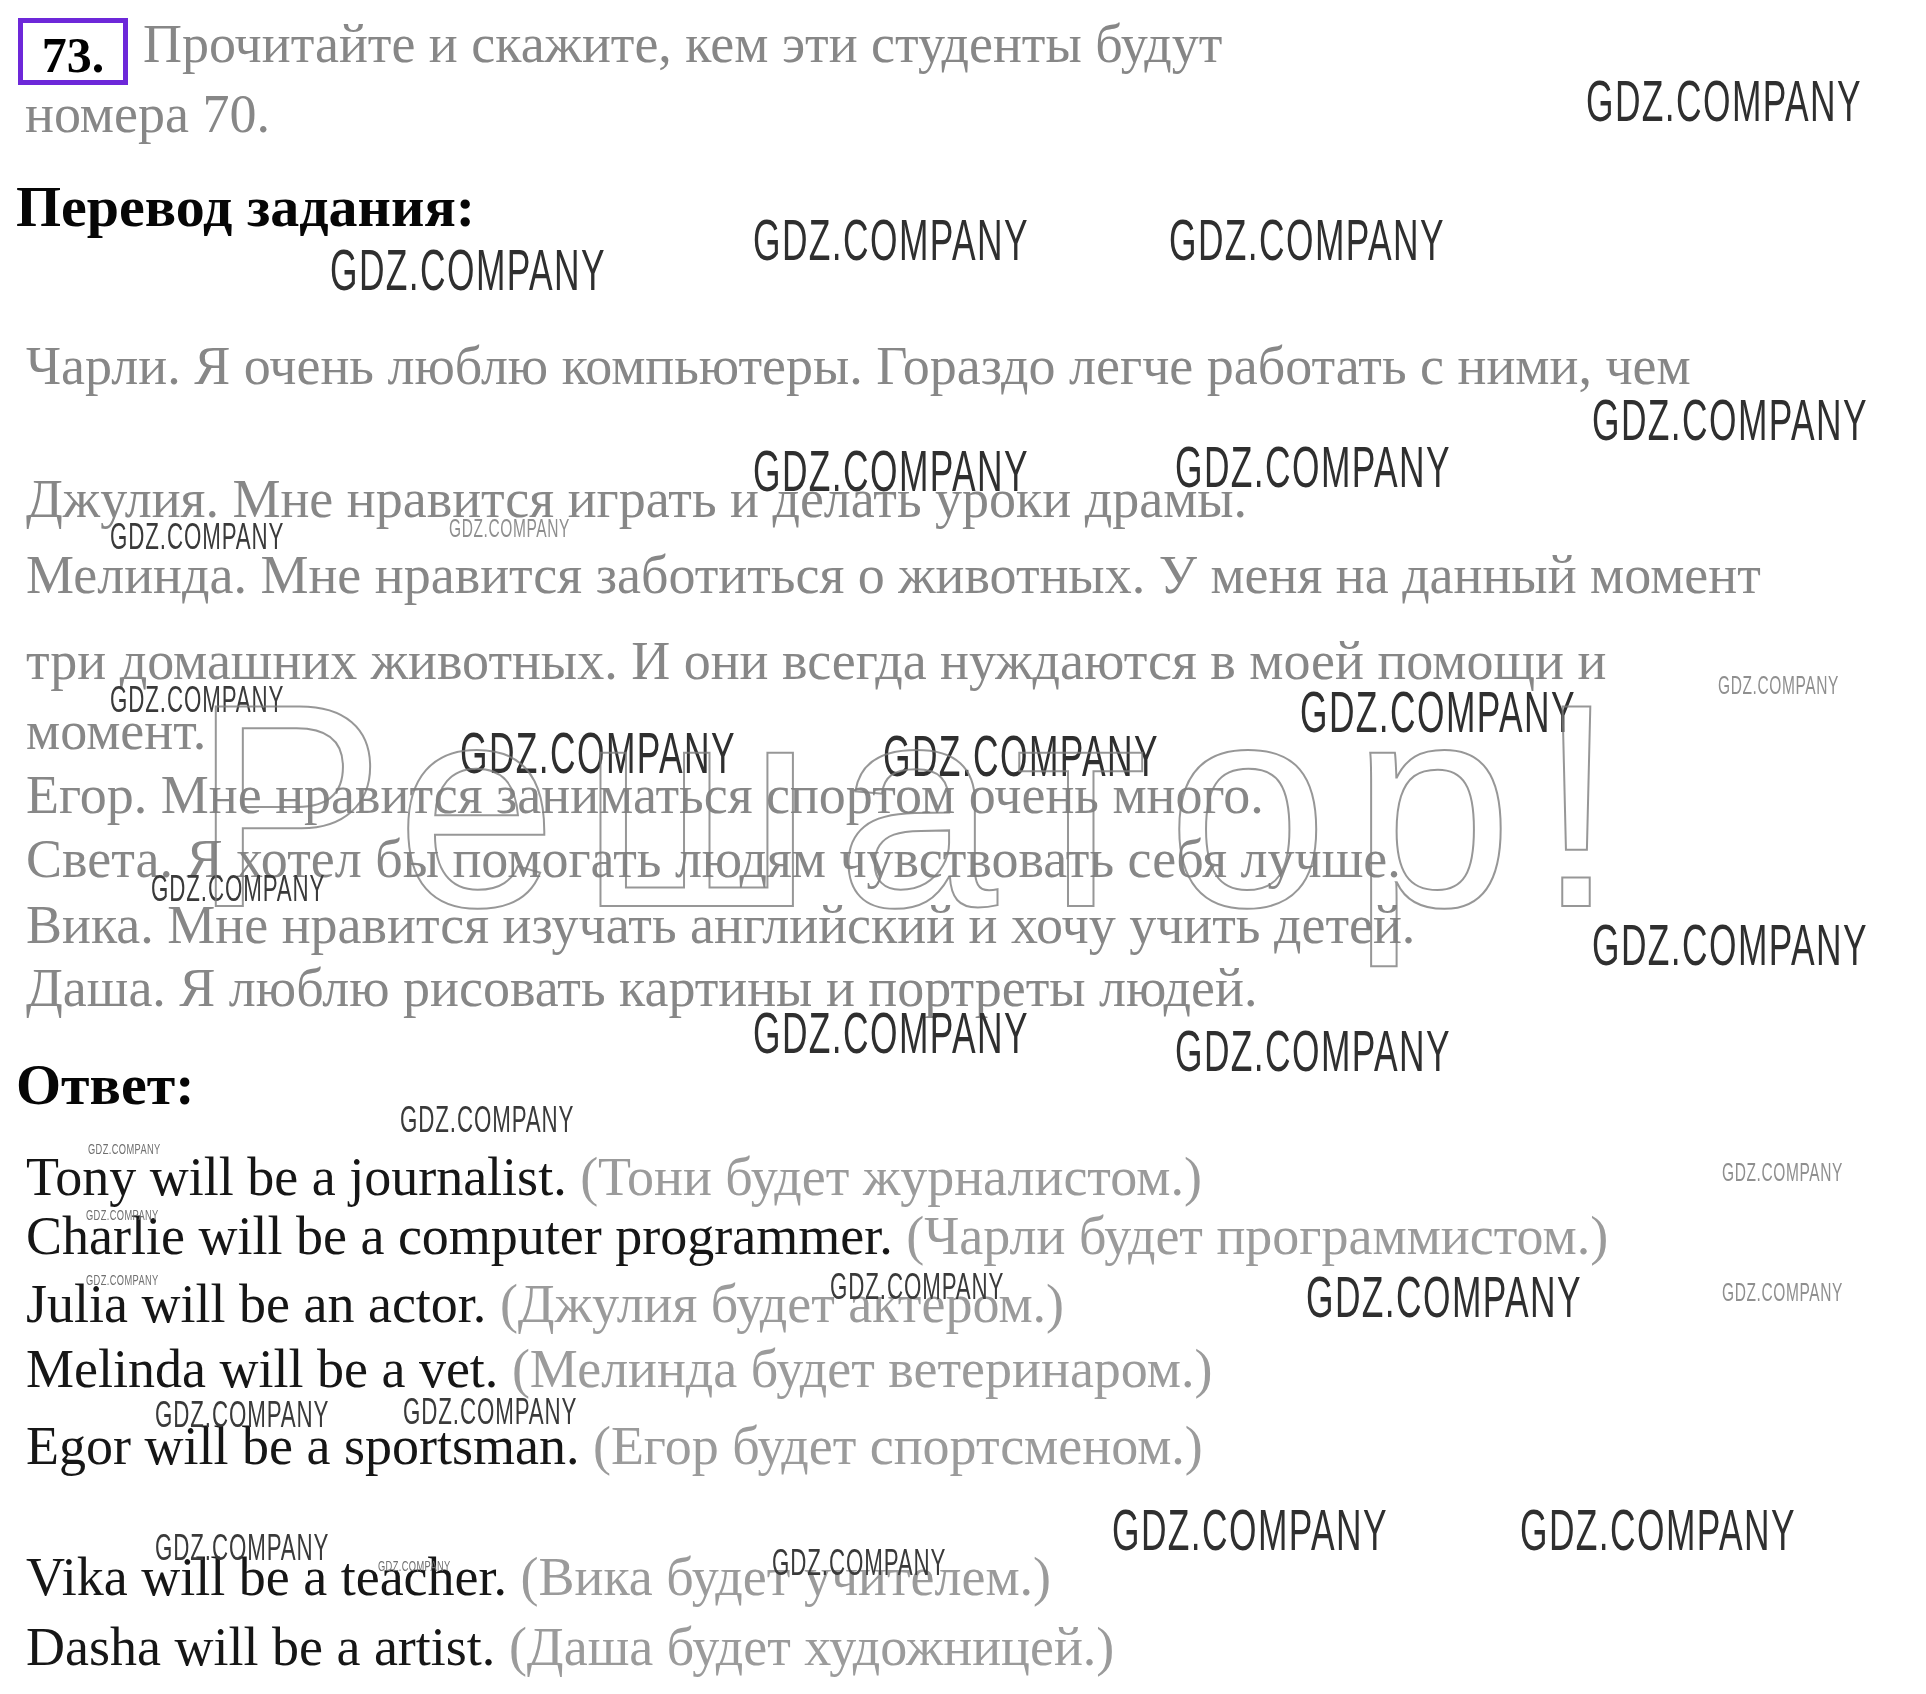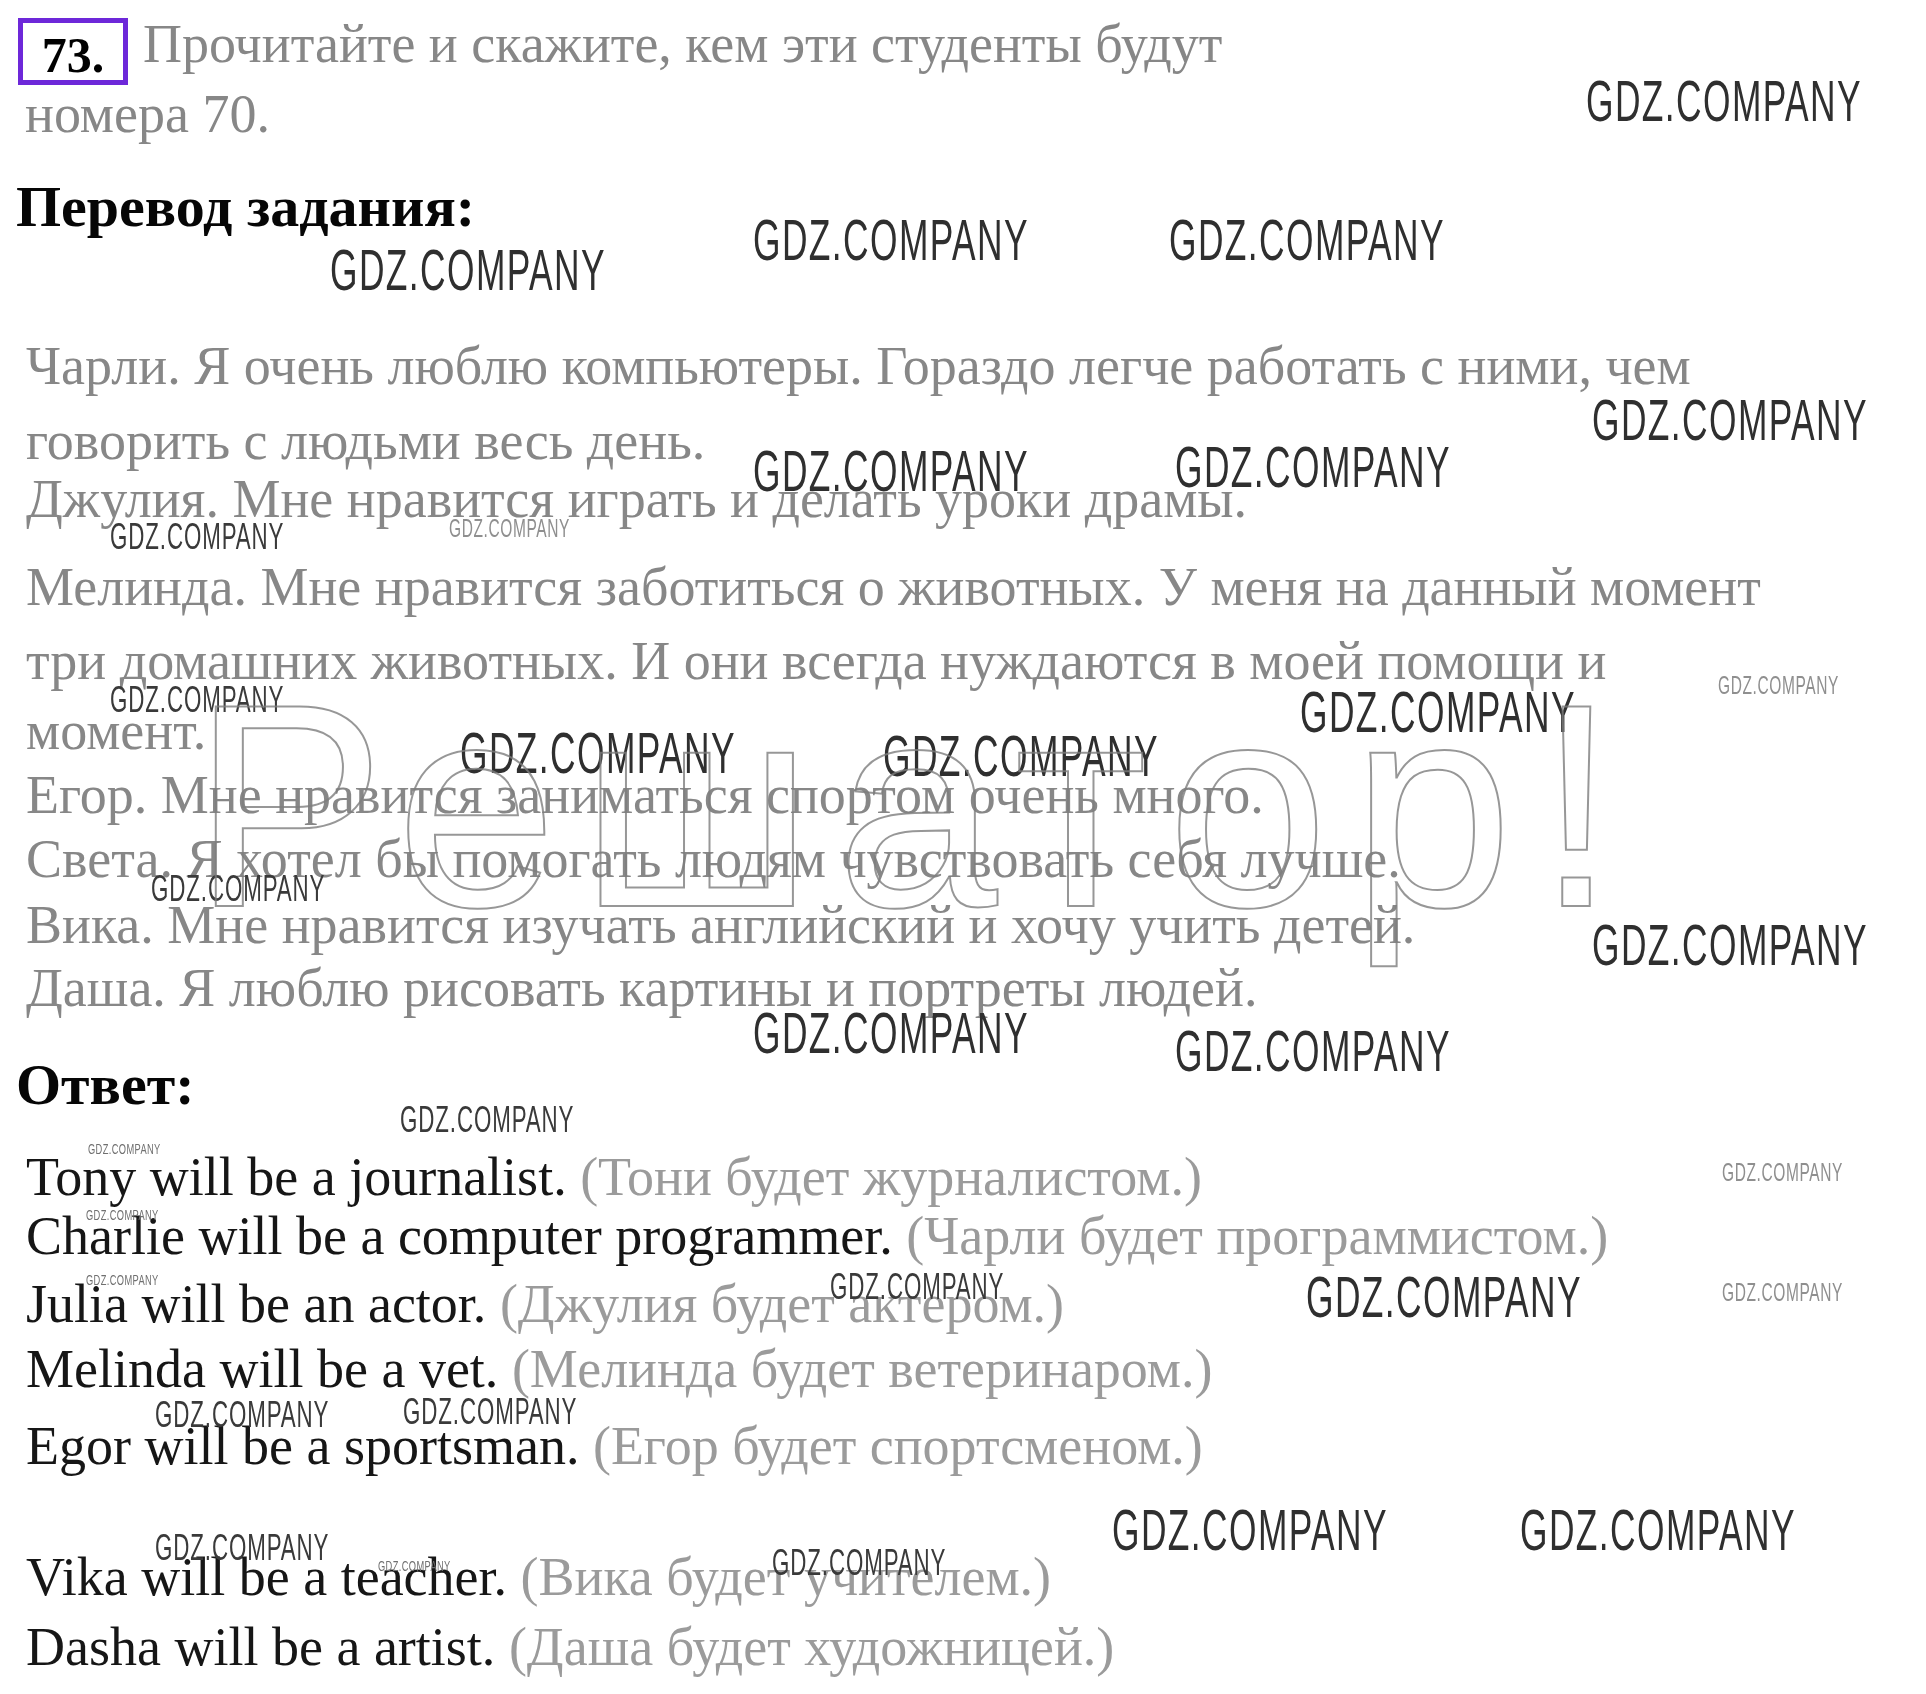--- a/index.html
+++ b/index.html
@@ -76,23 +76,22 @@
     <span>73.</span>
   </div>
 
   <div class="gray-line task-line1">Прочитайте и скажите, кем эти студенты будут</div>
   <div class="gray-line task-line2">номера 70.</div>
 
   <div class="heading translation-heading">Перевод задания:</div>
 
   <div class="text-layer" id="translation-section">
       <div class="tr-line" style="top: 339px;">Чарли. Я очень люблю компьютеры. Гораздо легче работать с ними, чем</div>
-      <div class="tr-line" style="top: 414px;">говорить с людьми весь день.</div>
       <div class="tr-line" style="top: 472px;">Джулия. Мне нравится играть и делать уроки драмы.</div>
-      <div class="tr-line" style="top: 560px; text-align: right;">Мелинда. Мне нравится заботиться о животных. У меня на данный момент</div>
+      <div class="tr-line" style="top: 548px; text-align: right;">Мелинда. Мне нравится заботиться о животных. У меня на данный момент</div>
       <div class="tr-line" style="top: 634px;">три домашних животных. И они всегда нуждаются в моей помощи и</div>
       <div class="tr-line" style="top: 704px;">момент.</div>
       <div class="tr-line" style="top: 768px;">Егор. Мне нравится заниматься спортом очень много.</div>
       <div class="tr-line" style="top: 832px;">Света. Я хотел бы помогать людям чувствовать себя лучше.</div>
       <div class="tr-line" style="top: 898px;">Вика. Мне нравится изучать английский и хочу учить детей.</div>
       <div class="tr-line" style="top: 961px;">Даша. Я люблю рисовать картины и портреты людей.</div>
     </div>
 
   <div class="heading answer-heading">Ответ:</div>
 

